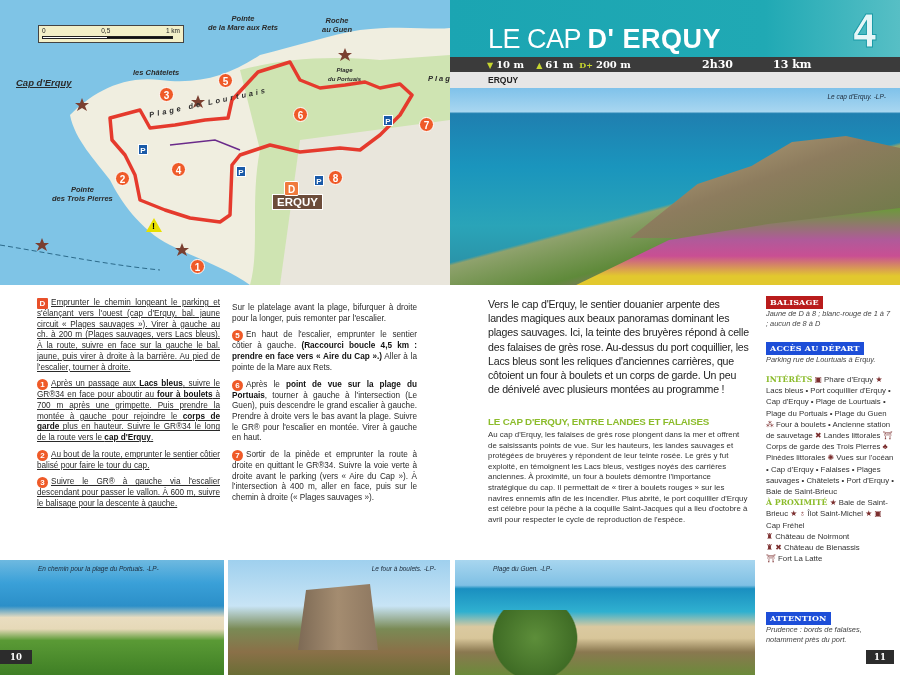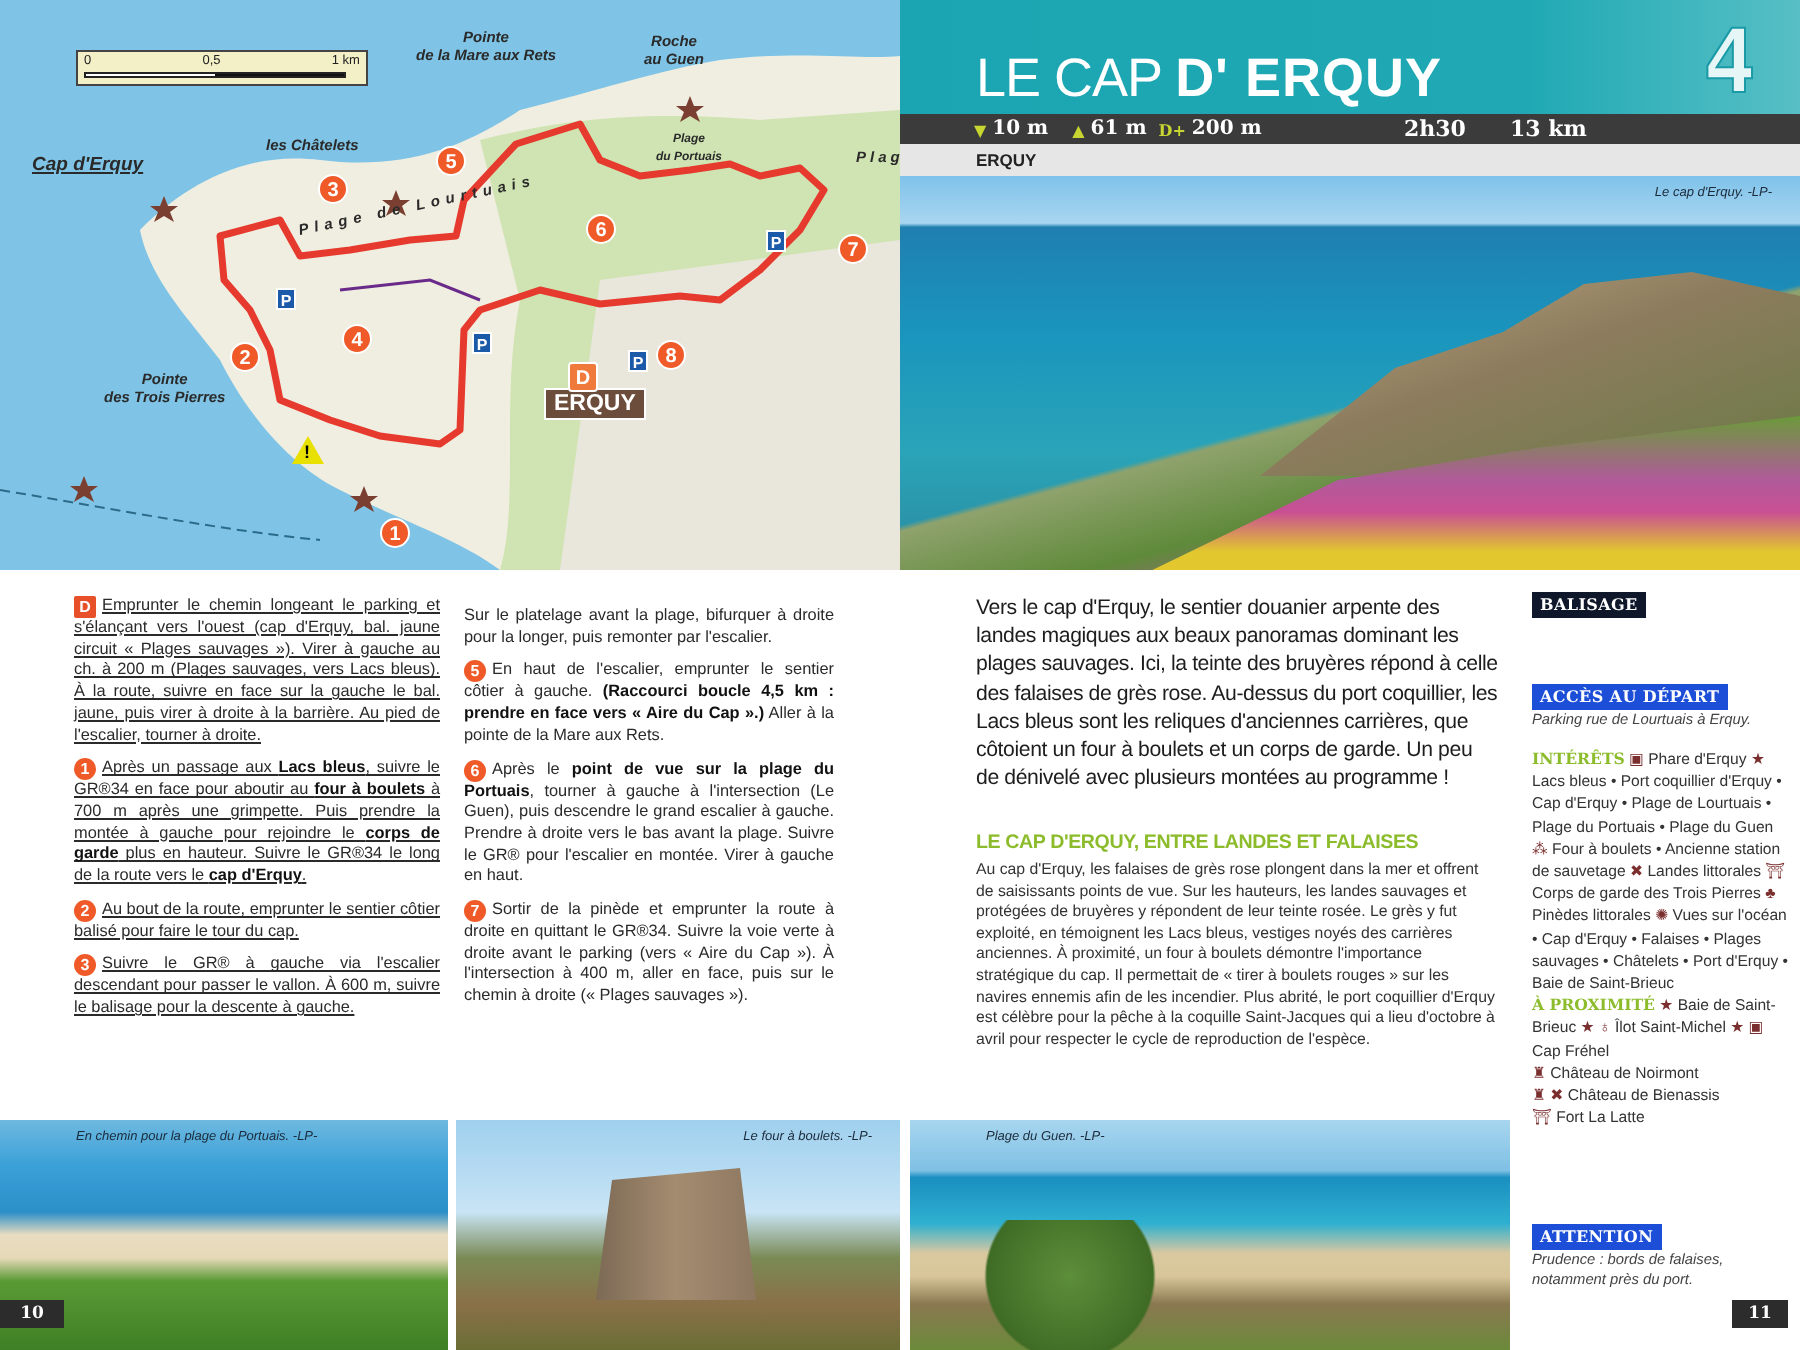--- a/index.html
+++ b/index.html
@@ -25,21 +25,21 @@
   .header { position: absolute; left: 450px; top: 0; width: 450px; height: 57px; background: linear-gradient(90deg, #1ba5b2 0%, #20a9b4 70%, #57bfc5 100%); }
   .title { position: absolute; left: 38px; top: 24px; font-size: 27px; color: #fff; letter-spacing: 0.5px; white-space: nowrap; }
   .title .light { font-weight: normal; letter-spacing: -0.5px; }
   .title .bold { font-weight: bold; }
   .route-num { position: absolute; right: 22px; top: 10px; font-size: 44px; color: #e6f6f7; font-weight: bold; font-family: "DejaVu Sans Mono", monospace; line-height: 44px; -webkit-text-stroke: 1px #1a9aa6; }
   .stats { position: absolute; left: 450px; top: 57px; width: 450px; height: 15px; background: #3b3b3b; color: #fff; font-size: 10px; font-weight: bold; display: flex; align-items: center; font-family: "DejaVu Serif", serif; }
   .stats .tri-d { color: #c7d630; font-size: 8px; margin: 0 3px 0 37px; }
   .stats .tri-u { color: #c7d630; font-size: 8px; margin: 0 3px 0 12px; }
   .stats .dplus { color: #c7d630; font-size: 8px; margin: 0 3px 0 6px; }
   .stats .time { position: absolute; left: 252px; font-size: 11px; }
-  .stats .dist { position: absolute; left: 305px; font-size: 11px; }
+  .stats .dist { position: absolute; left: 323px; font-size: 11px; }
   .commune { position: absolute; left: 450px; top: 72px; width: 450px; height: 16px; background: #e6e6e6; font-size: 8.5px; font-weight: bold; padding-left: 38px; line-height: 16px; }
 
   
   .photo { position: absolute; overflow: hidden; }
   .photo .cap { position: absolute; font-size: 6.5px; font-style: italic; color: #1b2a3a; }
   .main-photo { left: 450px; top: 88px; width: 450px; height: 197px;
     background:
       linear-gradient(165deg, transparent 55%, #8fa26d 56%, #5f8a3a 70%, #b05a9a 82%, #d9c43a 92%),
       linear-gradient(180deg, #7fc2ea 0%, #a8d6f0 12%, #1f7fb0 13%, #1a95bd 40%, #2aa4b8 70%, #2a8aa0 100%); }
   .main-photo .cliff { position: absolute; left: 180px; top: 30px; width: 270px; height: 120px; background: linear-gradient(160deg, #c9b58a, #8d7c5e 50%, #6a7a45); clip-path: polygon(0 100%, 25% 55%, 45% 40%, 60% 20%, 80% 15%, 100% 25%, 100% 100%); }
@@ -67,21 +67,21 @@
   .col b { font-weight: bold; color: #111; }
   .step-badge { display: inline-block; width: 11px; height: 11px; border-radius: 50%; background: #ef5a28; color: #fff; font-size: 8px; font-weight: bold; text-align: center; line-height: 11px; margin-right: 3px; vertical-align: -1px; }
   .step-badge.sq { border-radius: 1px; background: #e8502a; }
 
   .intro { position: absolute; left: 488px; top: 297px; width: 262px; font-size: 10.6px; line-height: 14.2px; color: #1d1d1d; letter-spacing: -0.2px; }
   .box-title { position: absolute; left: 488px; top: 416px; font-size: 9.8px; font-weight: bold; color: #8cbc2c; letter-spacing: -0.2px; }
   .box-text { position: absolute; left: 488px; top: 430px; width: 262px; font-size: 7.9px; line-height: 10.6px; color: #333; }
 
   .side { position: absolute; left: 766px; width: 128px; font-size: 7.8px; line-height: 11.2px; color: #333; }
   .label-tag { display: inline-block; color: #fff; font-weight: bold; font-family: "DejaVu Serif", serif; font-size: 8px; padding: 1px 4px; letter-spacing: 0.2px; }
-  .tag-dark { background: #0f172a; }
+  .tag-dark { background: #b91c1c; }
   .tag-red { background: #1d4ed8; }
   .side .it { font-style: italic; color: #444; font-size: 7.4px; line-height: 10px; }
   .side .green-h { color: #8cbc2c; font-weight: bold; font-family: "DejaVu Serif", serif; font-size: 7.8px; }
   .side .ico { color: #7b2e2e; }
   .s-balisage { top: 296px; }
   .s-acces { top: 342px; }
   .s-interets { top: 374px; }
   .s-attention { top: 612px; }
 </style>
 </head>
@@ -198,20 +198,21 @@
   <p><span class="step-badge">6</span><span>Après le </span><b>point de vue sur la plage du Portuais</b><span>, tourner à gauche à l'intersection (Le Guen), puis descendre le grand escalier à gauche. Prendre à droite vers le bas avant la plage. Suivre le GR® pour l'escalier en montée. Virer à gauche en haut.</span></p>
   <p><span class="step-badge">7</span><span>Sortir de la pinède et emprunter la route à droite en quittant le GR®34. Suivre la voie verte à droite avant le parking (vers « Aire du Cap »). À l'intersection à 400 m, aller en face, puis sur le chemin à droite (« Plages sauvages »).</span></p>
 </div>
 
 <div class="intro">Vers le cap d'Erquy, le sentier douanier arpente des landes magiques aux beaux panoramas dominant les plages sauvages. Ici, la teinte des bruyères répond à celle des falaises de grès rose. Au-dessus du port coquillier, les Lacs bleus sont les reliques d'anciennes carrières, que côtoient un four à boulets et un corps de garde. Un peu de dénivelé avec plusieurs montées au programme !</div>
 <div class="box-title">LE CAP D'ERQUY, ENTRE LANDES ET FALAISES</div>
 <div class="box-text">Au cap d'Erquy, les falaises de grès rose plongent dans la mer et offrent de saisissants points de vue. Sur les hauteurs, les landes sauvages et protégées de bruyères y répondent de leur teinte rosée. Le grès y fut exploité, en témoignent les Lacs bleus, vestiges noyés des carrières anciennes. À proximité, un four à boulets démontre l'importance stratégique du cap. Il permettait de « tirer à boulets rouges » sur les navires ennemis afin de les incendier. Plus abrité, le port coquillier d'Erquy est célèbre pour la pêche à la coquille Saint-Jacques qui a lieu d'octobre à avril pour respecter le cycle de reproduction de l'espèce.</div>
 
 <div class="side s-balisage">
   <span class="label-tag tag-dark">BALISAGE</span>
+  <div class="it">Jaune de D à 8 ; blanc-rouge de 1 à 7 ; aucun de 8 à D</div>
 </div>
 <div class="side s-acces">
   <span class="label-tag tag-red">ACCÈS AU DÉPART</span>
   <div class="it">Parking rue de Lourtuais à Erquy.</div>
 </div>
 <div class="side s-interets">
   <span class="green-h">INTÉRÊTS</span>
   <span class="ico">▣</span>
   <span>Phare d'Erquy</span>
   <span class="ico">★</span>

